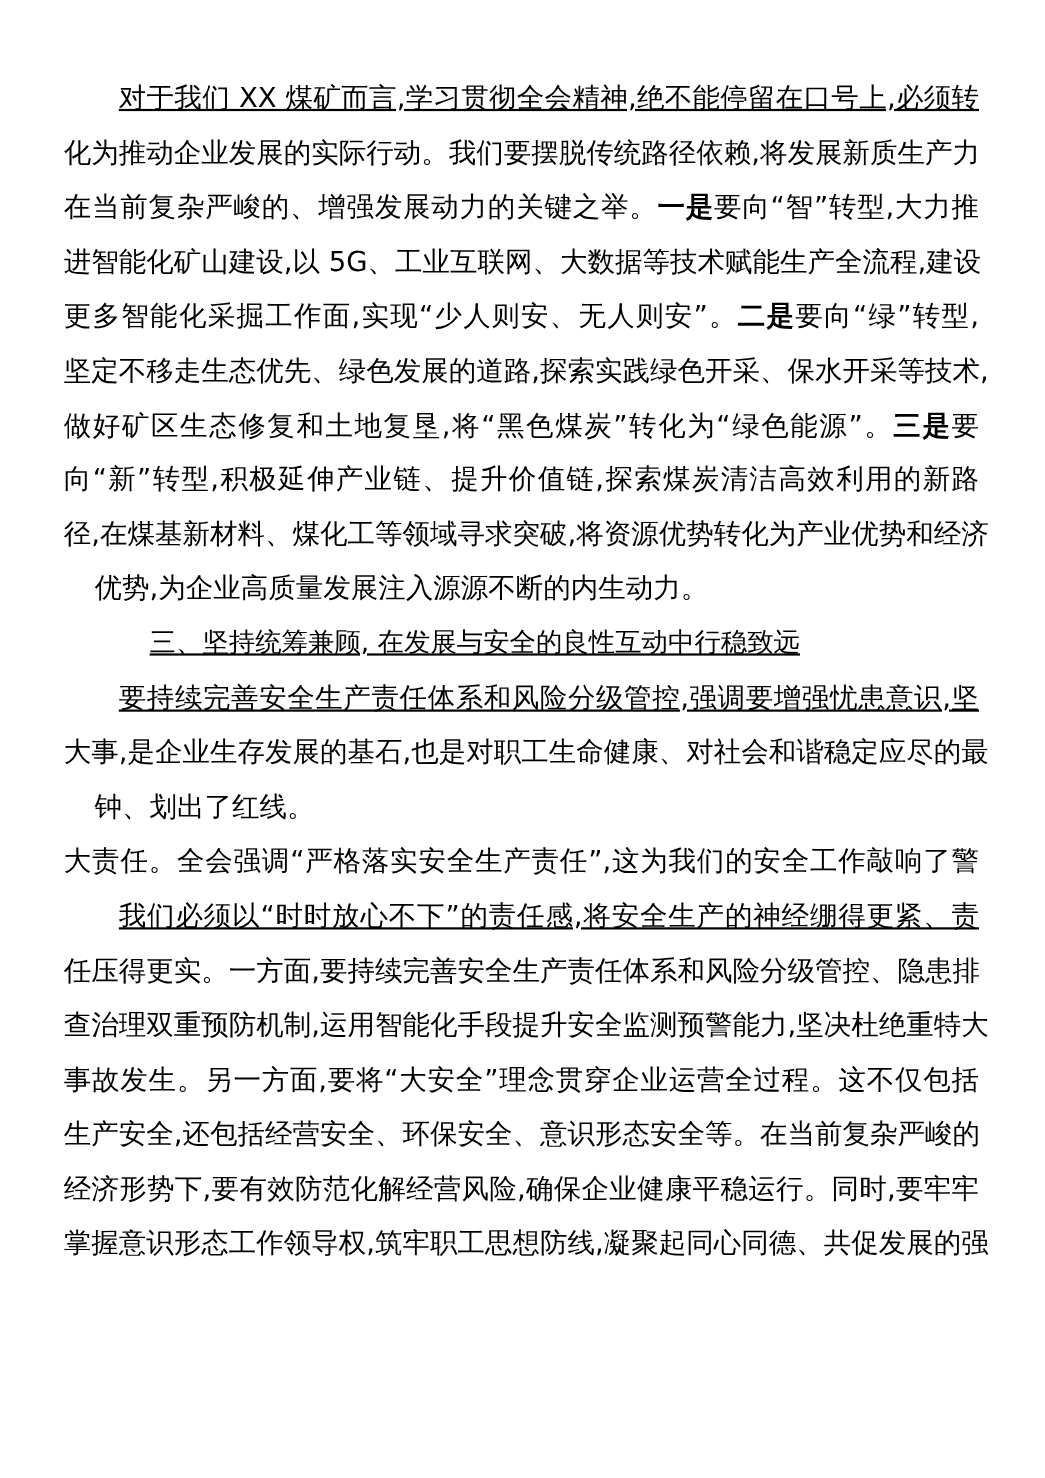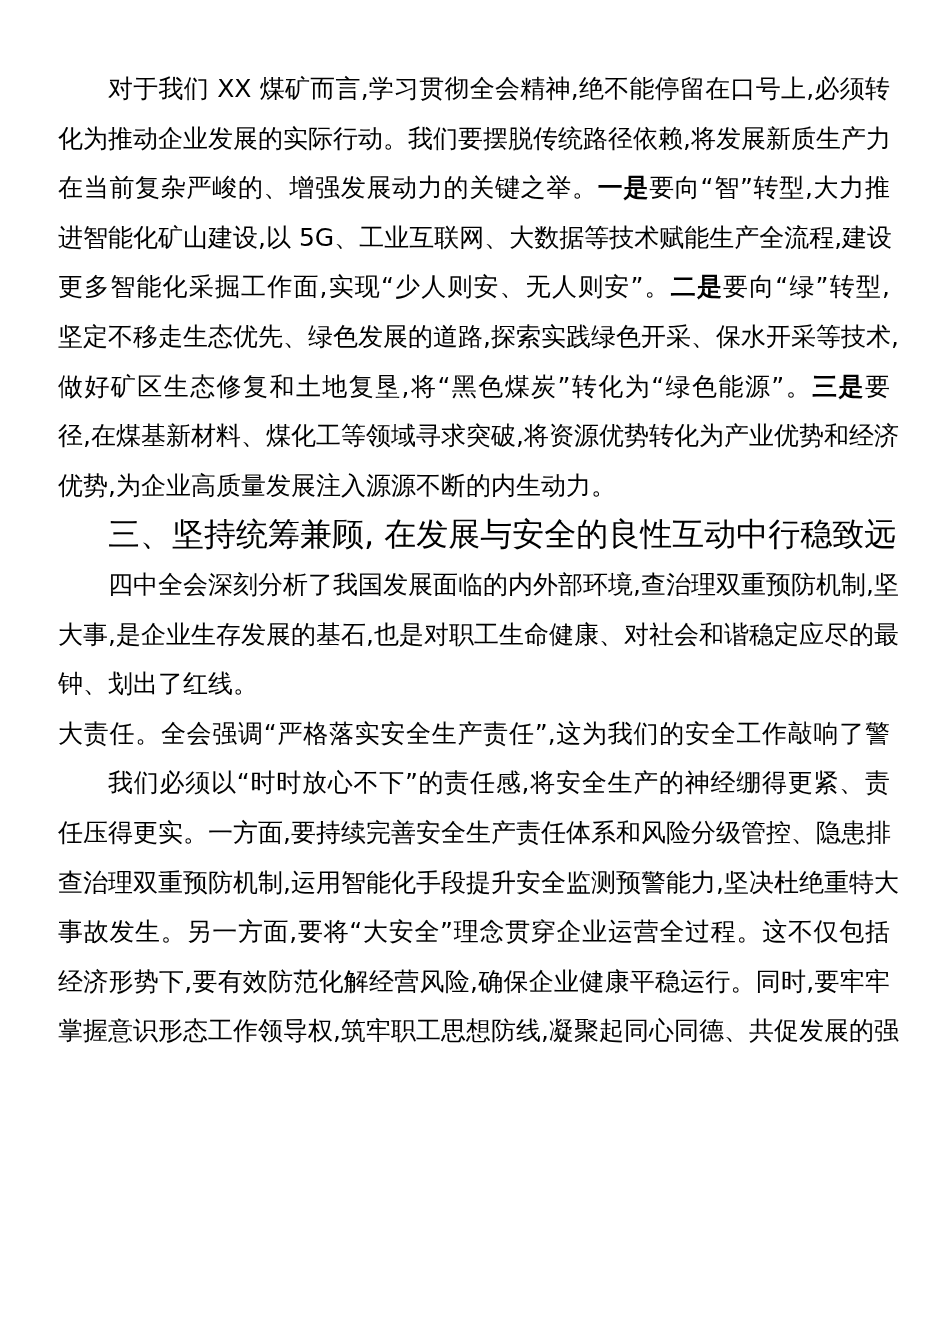--- a/index.html
+++ b/index.html
@@ -1,53 +1,55 @@
 <!DOCTYPE html>
 <html><head>
   <meta charset="utf-8">
   <style>
     html, body { margin: 0; padding: 0; background: #ffffff; }
     body { width: 950px; height: 1344px; position: relative; overflow: hidden;
            font-family: "DejaVu Sans", "Liberation Sans", sans-serif; color: #000000; }
     .page { position: absolute; left: 58px; top: 64px; width: 832px; }
     .line { height: 49.6px; line-height: 49.6px; font-size: 25px; white-space: nowrap;
             overflow: visible; text-align: justify; text-align-last: justify; }
-    .line.indent { padding-left: 50px; }
-    .line.last { text-align: left; text-align-last: left; }
-    .line.heading { font-size: 32px; }
+    .line.indent { padding-left: 50px; text-decoration: underline; }
+    .line.last { text-align: left; text-align-last: left; margin-left: 28px; }
+    .line.heading { font-size: 24px; }
     .b { font-weight: bold; }
   </style>
 </head>
 <body>
 
 <div class="page">
 
   <div>
     <div class="line indent">对于我们 XX 煤矿而言,学习贯彻全会精神,绝不能停留在口号上,必须转</div>
     <div class="line">化为推动企业发展的实际行动。我们要摆脱传统路径依赖,将发展新质生产力</div>
     <div class="line"><span>在当前复杂严峻的、增强发展动力的关键之举。</span><span class="b">一是</span><span>要向“智”转型,大力推</span></div>
     <div class="line">进智能化矿山建设,以 5G、工业互联网、大数据等技术赋能生产全流程,建设</div>
     <div class="line"><span>更多智能化采掘工作面,实现“少人则安、无人则安”。</span><span class="b">二是</span><span>要向“绿”转型,</span></div>
     <div class="line">坚定不移走生态优先、绿色发展的道路,探索实践绿色开采、保水开采等技术,</div>
     <div class="line"><span>做好矿区生态修复和土地复垦,将“黑色煤炭”转化为“绿色能源”。</span><span class="b">三是</span><span>要</span></div>
+    <div class="line">向“新”转型,积极延伸产业链、提升价值链,探索煤炭清洁高效利用的新路</div>
     <div class="line">径,在煤基新材料、煤化工等领域寻求突破,将资源优势转化为产业优势和经济</div>
     <div class="line last">优势,为企业高质量发展注入源源不断的内生动力。</div>
   </div>
 
   <div class="line indent last heading">三、坚持统筹兼顾, 在发展与安全的良性互动中行稳致远</div>
 
   <div>
-    <div class="line indent">四中全会深刻分析了我国发展面临的内外部环境,查治理双重预防机制,坚</div>
+    <div class="line indent">要持续完善安全生产责任体系和风险分级管控,强调要增强忧患意识,坚</div>
     <div class="line">大事,是企业生存发展的基石,也是对职工生命健康、对社会和谐稳定应尽的最</div>
     <div class="line last">钟、划出了红线。</div>
     <div class="line">大责任。全会强调“严格落实安全生产责任”,这为我们的安全工作敲响了警</div>
   </div>
 
   <div>
     <div class="line indent">我们必须以“时时放心不下”的责任感,将安全生产的神经绷得更紧、责</div>
     <div class="line">任压得更实。一方面,要持续完善安全生产责任体系和风险分级管控、隐患排</div>
     <div class="line">查治理双重预防机制,运用智能化手段提升安全监测预警能力,坚决杜绝重特大</div>
     <div class="line">事故发生。另一方面,要将“大安全”理念贯穿企业运营全过程。这不仅包括</div>
+    <div class="line">生产安全,还包括经营安全、环保安全、意识形态安全等。在当前复杂严峻的</div>
     <div class="line">经济形势下,要有效防范化解经营风险,确保企业健康平稳运行。同时,要牢牢</div>
     <div class="line">掌握意识形态工作领导权,筑牢职工思想防线,凝聚起同心同德、共促发展的强</div>
   </div>
 
 </div>
 
 </body></html>

